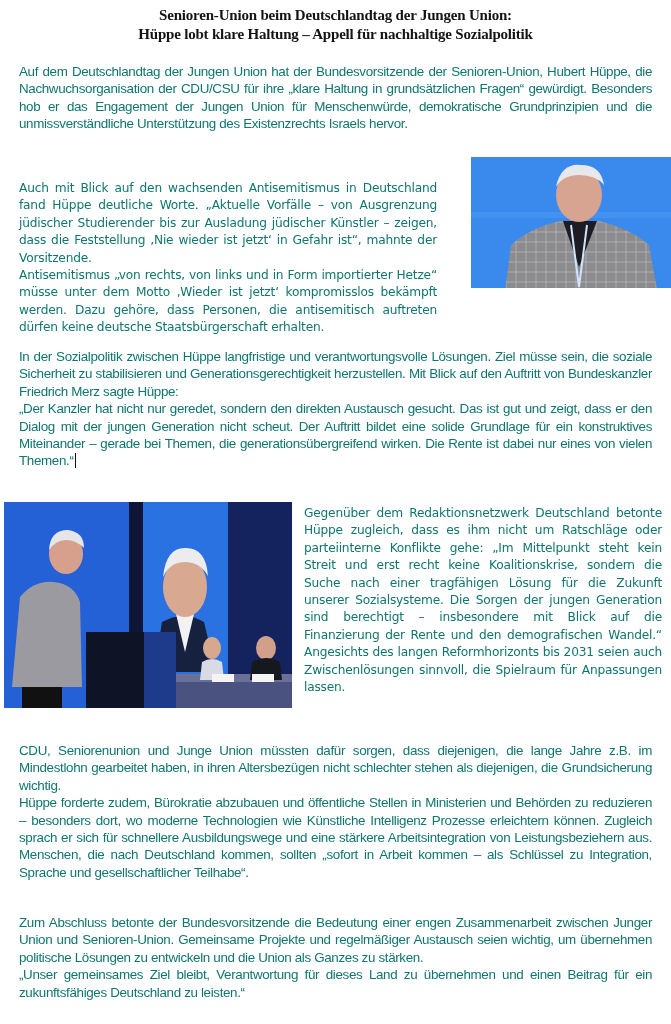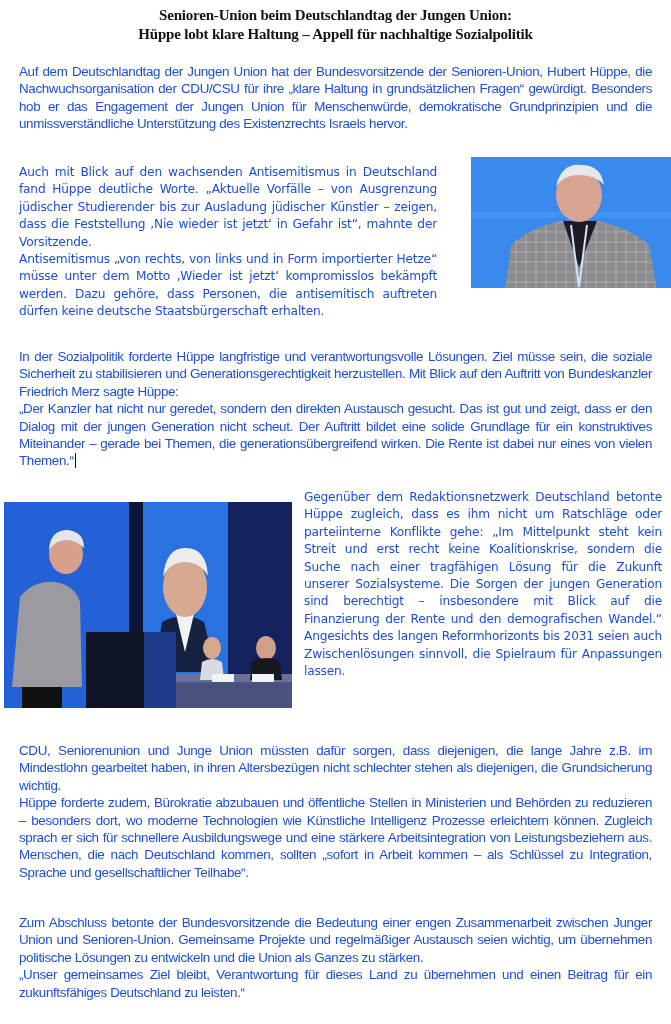--- a/index.html
+++ b/index.html
@@ -7,25 +7,25 @@
       width: 671px; height: 1024px; overflow: hidden; position: relative;
       font-family: "Liberation Sans", sans-serif; color: #111111;
     }
     .title {
       position: absolute; left: 0; top: 6px; width: 671px;
       text-align: center; font-weight: bold; font-size: 15px; line-height: 19px;
       color: #141414; letter-spacing: -0.2px; font-family: Liberation Serif, serif;
     }
     .para {
       position: absolute; font-size: 13.4px; line-height: 17.4px;
-      text-align: justify; color: #1d4ed8; letter-spacing: -0.15px;
+      text-align: justify; color: #0f766e; letter-spacing: -0.15px;
     }
     .para p { margin: 0; }
     .narrow { font-family: "Liberation Sans", sans-serif; letter-spacing: -0.35px; }
-    .wide { font-family: "DejaVu Sans", sans-serif; font-size: 12.2px; letter-spacing: -0.2px; line-height: 17.4px; }
+    .wide { font-family: "DejaVu Sans", sans-serif; font-size: 12.2px; letter-spacing: -0.2px; line-height: 17.4px; margin-top: 16px; }
     .cursor { display: inline-block; width: 1px; height: 15px; background: #111; vertical-align: -3px; margin-left: 1px; }
 
     .photo { position: absolute; overflow: hidden; }
     #photo1 { left: 471px; top: 157px; width: 217px; height: 131px; background: linear-gradient(180deg, #3d8ef0 0%, #2f7fe6 60%, #2a72d8 100%); text-decoration: underline; }
     #photo2 { left: 4px; top: 502px; width: 288px; height: 206px; background: linear-gradient(90deg, #1b4ec4 0%, #2a68dc 30%, #1c3c9c 55%, #13226a 75%, #0f1a4e 100%); }
   </style>
 </head>
 <body>
 
 <div class="title">
@@ -61,21 +61,21 @@
     <text x="123" y="156" text-anchor="middle" font-family="DejaVu Sans, sans-serif" font-weight="bold" font-size="14" fill="#ffffff">DLT25</text>
     <defs>
       <pattern id="plaid" width="10" height="10" patternUnits="userSpaceOnUse">
         <path d="M0 5 H10 M5 0 V10" stroke="#ffffff" stroke-width="0.8"></path>
       </pattern>
     </defs>
   </svg>
 </div>
 
 <div class="para narrow" style="left:19px; top:348px; width:633px;">
-  <p>In der Sozialpolitik forderte Hüppe langfristige und verantwortungsvolle Lösungen. Ziel müsse sein, die soziale Sicherheit zu stabilisieren und Generationsgerechtigkeit herzustellen. Mit Blick auf den Auftritt von Bundeskanzler Friedrich Merz sagte Hüppe:</p>
+  <p>In der Sozialpolitik zwischen Hüppe langfristige und verantwortungsvolle Lösungen. Ziel müsse sein, die soziale Sicherheit zu stabilisieren und Generationsgerechtigkeit herzustellen. Mit Blick auf den Auftritt von Bundeskanzler Friedrich Merz sagte Hüppe:</p>
   <p><span>„Der Kanzler hat nicht nur geredet, sondern den direkten Austausch gesucht. Das ist gut und zeigt, dass er den Dialog mit der jungen Generation nicht scheut. Der Auftritt bildet eine solide Grundlage für ein konstruktives Miteinander – gerade bei Themen, die generationsübergreifend wirken. Die Rente ist dabei nur eines von vielen Themen.“</span><span class="cursor"></span></p>
 </div>
 
 <div class="photo" id="photo2">
   <svg width="288" height="206" viewBox="0 0 288 206">
     <rect x="0" y="0" width="288" height="206" fill="#1d4fc6"></rect>
     <rect x="0" y="0" width="125" height="206" fill="#2460d6"></rect>
     <rect x="125" y="0" width="14" height="206" fill="#0d1637"></rect>
     <rect x="139" y="0" width="85" height="206" fill="#2a72e2"></rect>
     <rect x="224" y="0" width="64" height="206" fill="#14235e"></rect>

